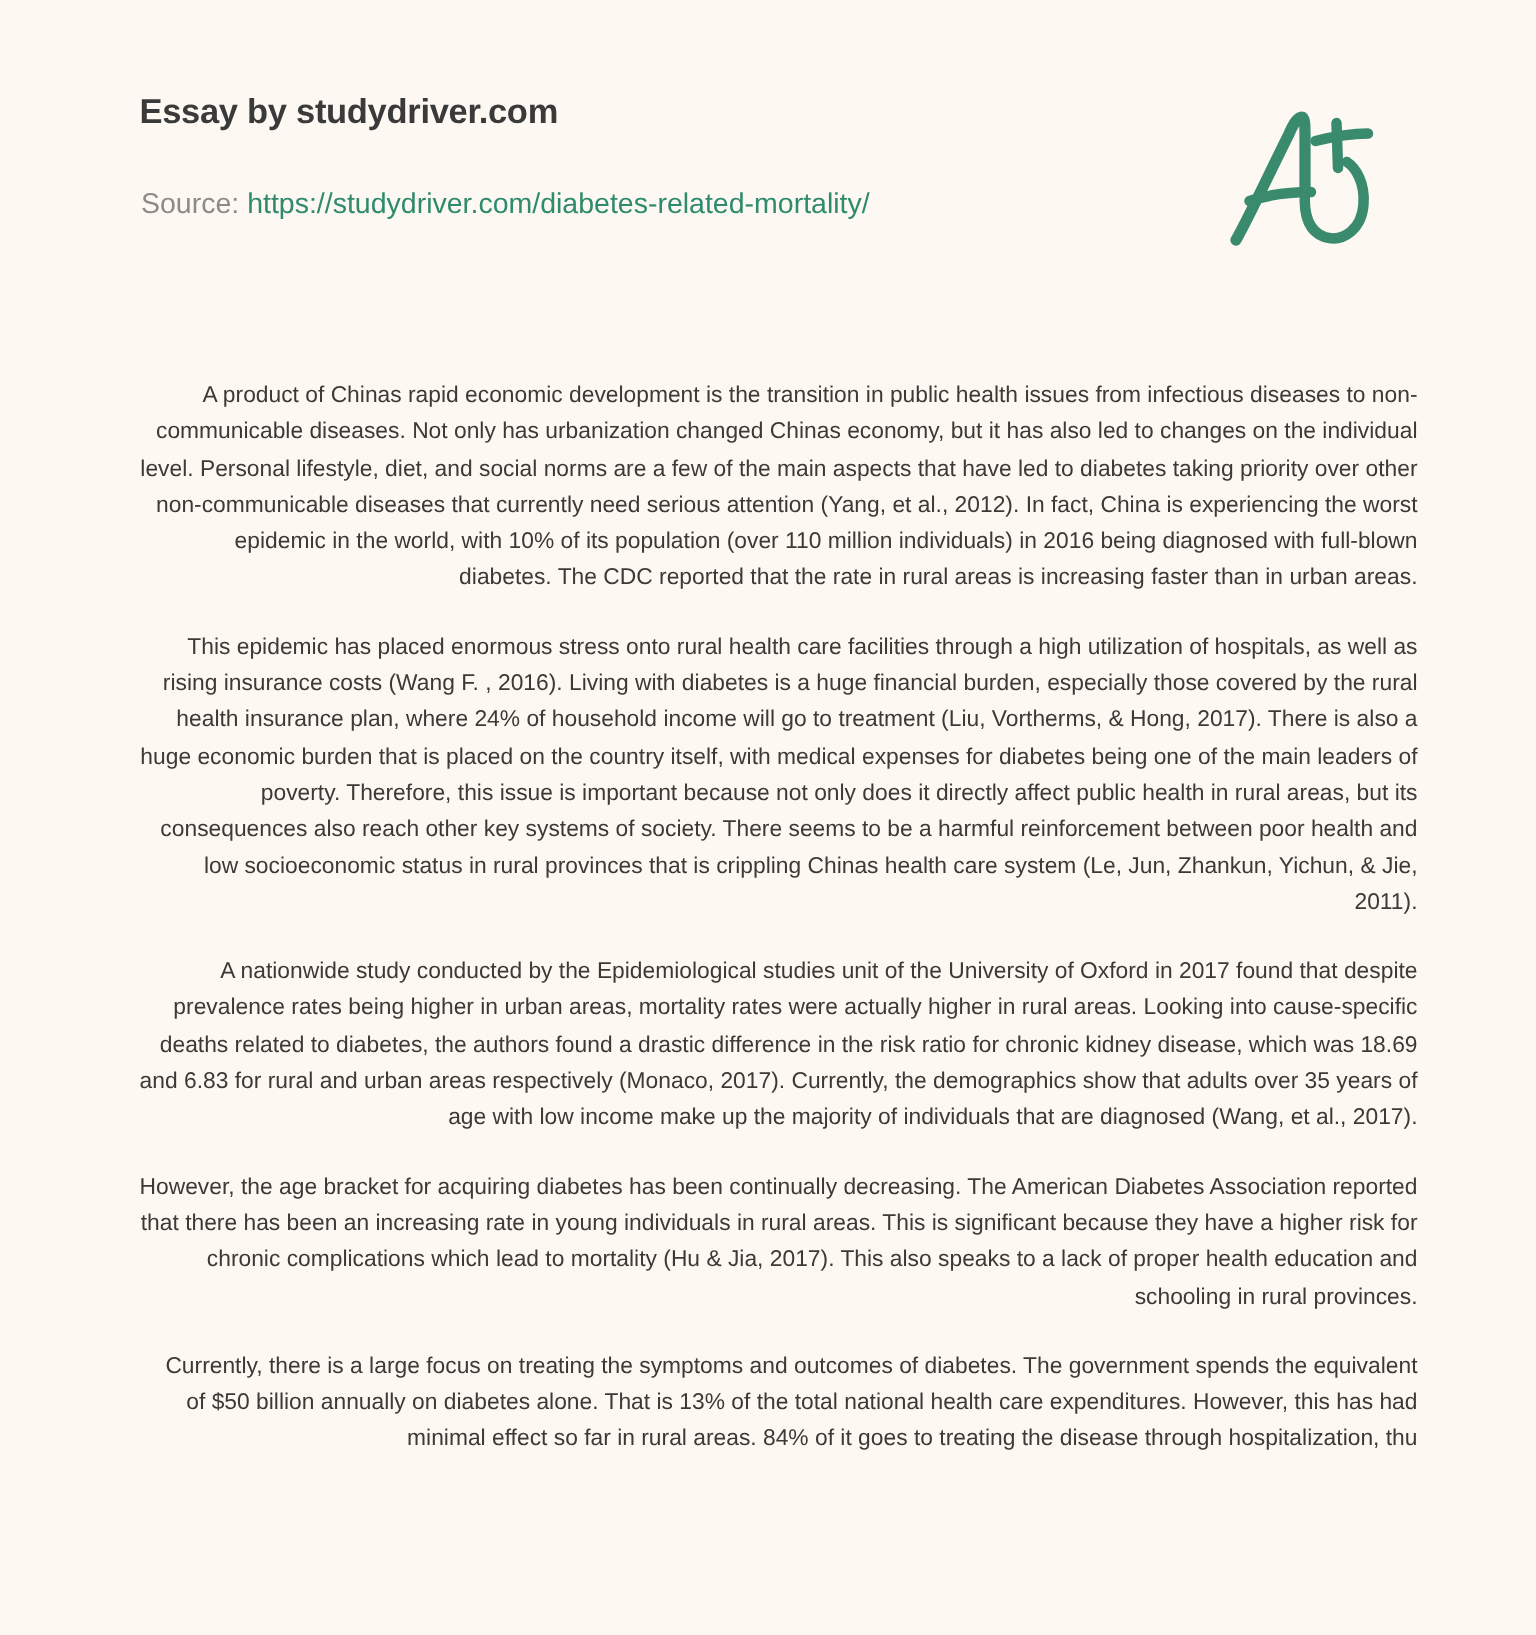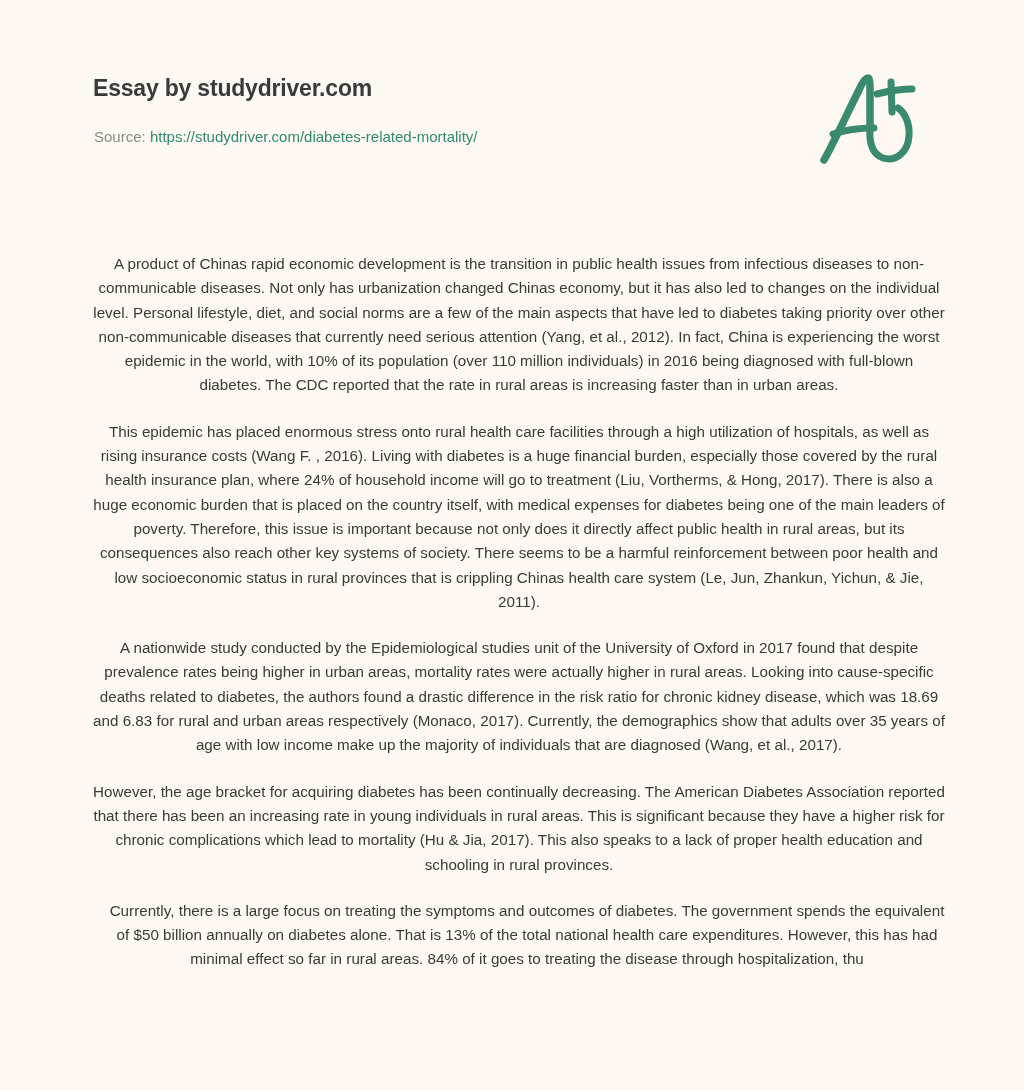--- a/index.html
+++ b/index.html
@@ -30,34 +30,34 @@
     position: absolute;
     left: 0;
     top: 0;
     width: 1024px;
     height: 200px;
   }
 
   .byline {
     position: absolute;
     left: 93px;
-    top: 73px;
+    top: 59px;
     font-size: 23px;
     font-weight: bold;
     color: #3a3a3a;
     letter-spacing: -0.2px;
     line-height: 30px;
     white-space: nowrap;
   }
 
   .source-line {
     position: absolute;
     left: 94px;
     top: 126px;
-    font-size: 15px;
+    font-size: 19px;
     line-height: 22px;
     white-space: nowrap;
     text-align: center;
   }
   .source-label {
     color: #8d8b88;
   }
   .source-url {
     color: #2f8a6e;
     text-decoration: none;
@@ -93,21 +93,21 @@
     color: #231f20;
     letter-spacing: -0.4px;
     line-height: 38px;
   }
 
   .article-body p {
     margin: 0 0 22px 0;
     font-size: 15.2px;
     line-height: 24.3px;
     color: #3d3935;
-    text-align: center;
+    text-align: right;
     letter-spacing: 0.01px;
   }
   .article-body p:last-child {
     margin-bottom: 0;
     margin-left: 16px;
   }
 
   
   .clip-bottom {
     position: absolute;

